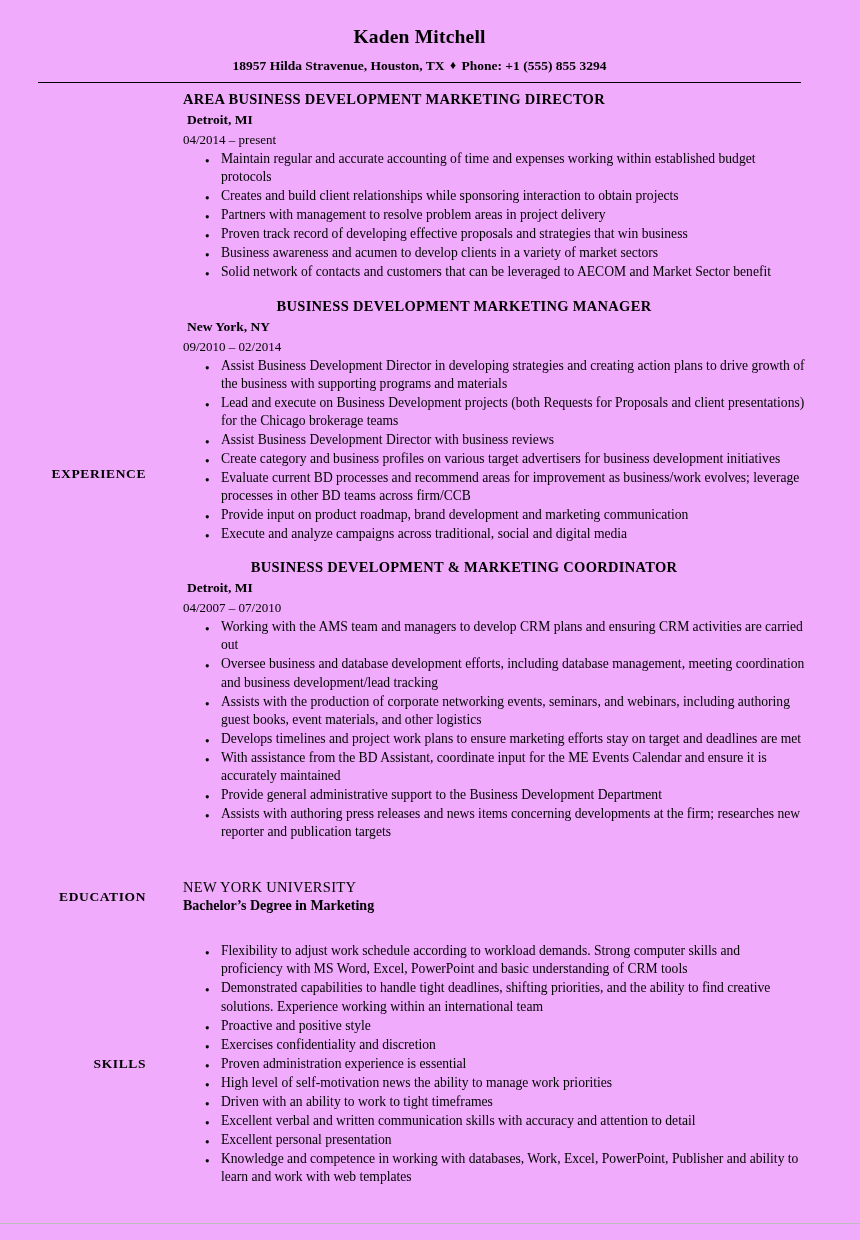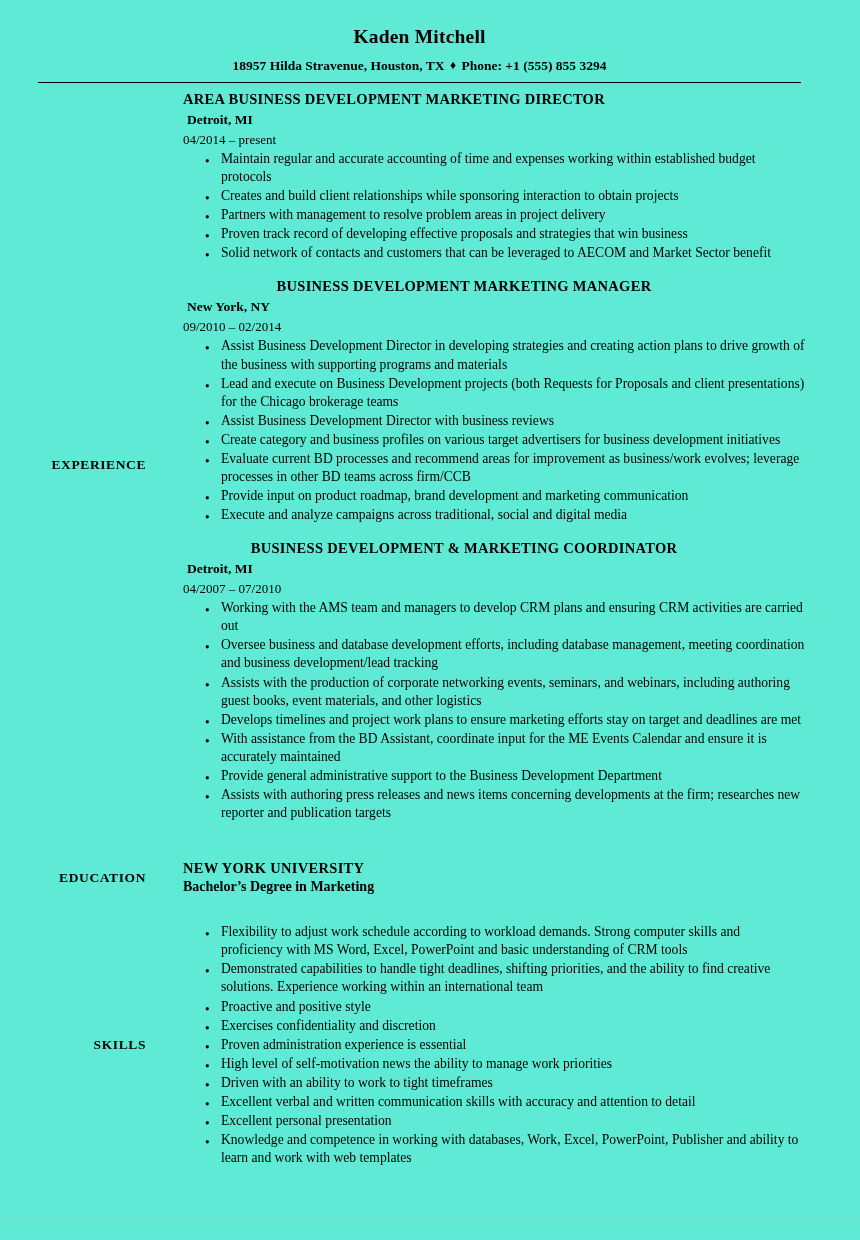--- a/index.html
+++ b/index.html
@@ -8,21 +8,21 @@
     background: #ffffff;
   }
   body {
     font-family: "Liberation Serif", serif;
     color: #000000;
   }
   .page {
     width: 860px;
     height: 1240px;
     position: relative;
-    background: #5eead4;
+    background: #f0abfc;
     box-sizing: border-box;
     padding: 22px 55px 0 34px;
     overflow: hidden;
   }
   .resume-name {
     text-align: center;
     font-size: 19.5px;
     font-weight: bold;
     letter-spacing: 0.2px;
     margin: 4px 0 0 0;
@@ -100,21 +100,21 @@
   }
   ul.bullets li::before {
     content: "\25CF";
     font-size: 7.5px;
     position: absolute;
     left: -16px;
     top: 6px;
   }
   .edu-school {
     font-size: 14.5px;
-    font-weight: bold;
+    font-weight: normal;
     letter-spacing: 0.3px;
     margin: 0 0 2px 0;
   }
   .edu-degree {
     font-size: 14px;
     font-weight: bold;
     margin: 0;
   }
   .spacer-experience { height: 8px; }
   .section.education { margin-top: 22px; }
@@ -151,20 +151,21 @@
 
       <div class="job">
         <div class="job-title">AREA BUSINESS DEVELOPMENT MARKETING DIRECTOR</div>
         <div class="job-location">Detroit, MI</div>
         <div class="job-dates">04/2014 – present</div>
         <ul class="bullets">
           <li>Maintain regular and accurate accounting of time and expenses working within established budget protocols</li>
           <li>Creates and build client relationships while sponsoring interaction to obtain projects</li>
           <li>Partners with management to resolve problem areas in project delivery</li>
           <li>Proven track record of developing effective proposals and strategies that win business</li>
+          <li>Business awareness and acumen to develop clients in a variety of market sectors</li>
           <li>Solid network of contacts and customers that can be leveraged to AECOM and Market Sector benefit</li>
         </ul>
       </div>
 
       <div class="job">
         <div class="job-title centered">BUSINESS DEVELOPMENT MARKETING MANAGER</div>
         <div class="job-location">New York, NY</div>
         <div class="job-dates">09/2010 – 02/2014</div>
         <ul class="bullets">
           <li>Assist Business Development Director in developing strategies and creating action plans to drive growth of the business with supporting programs and materials</li>

